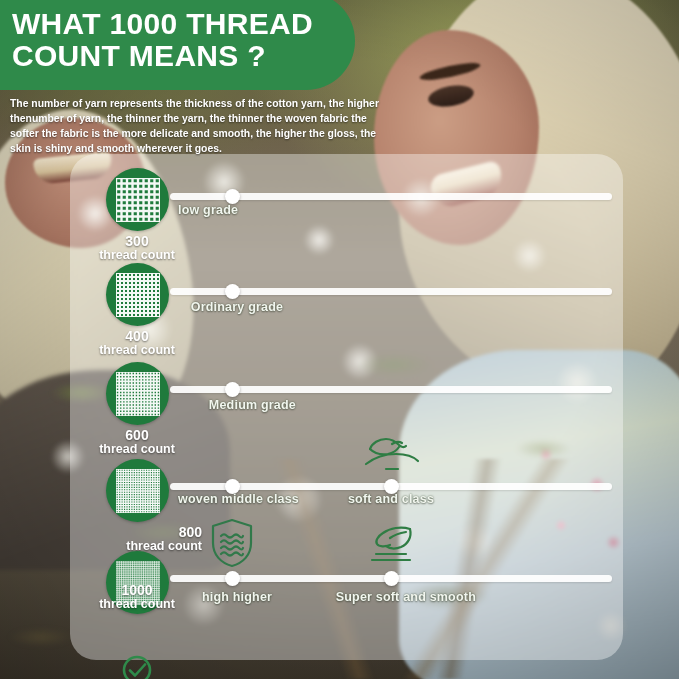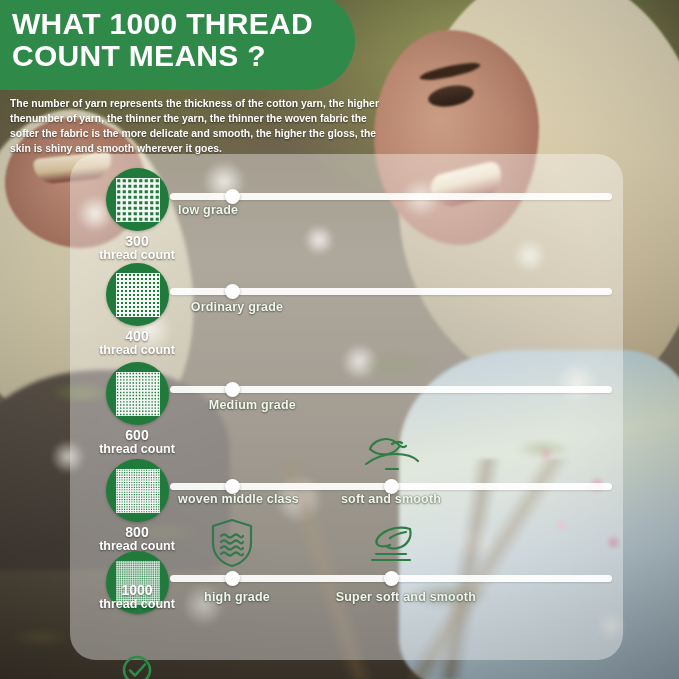--- a/index.html
+++ b/index.html
@@ -310,26 +310,26 @@
                 <line x1="0" y1="36.67" x2="44" y2="36.67"></line>
                 <line x1="39.11" y1="0" x2="39.11" y2="44"></line>
                 <line x1="0" y1="39.11" x2="44" y2="39.11"></line>
                 <line x1="41.56" y1="0" x2="41.56" y2="44"></line>
                 <line x1="0" y1="41.56" x2="44" y2="41.56"></line>
                 <line x1="44.00" y1="0" x2="44.00" y2="44"></line>
                 <line x1="0" y1="44.00" x2="44" y2="44.00"></line>
               </g>
     </svg></span>
         </div>
-        <div class="count" style="left: 72px; top: 525px;"><span>800</span><span class="tc">thread count</span></div>
+        <div class="count" style="left: 72px; top: 525px; text-align: right;"><span>800</span><span class="tc">thread count</span></div>
         <div class="bar" style="left: 170px; top: 483px; width: 442px;"></div>
         <div class="dot" style="left: 225px; top: 479px;"></div>
         <div class="glabel" style="left: 178px; top: 492px; width: 118px; text-align: center;">woven middle class</div>
         <div class="dot" style="left: 384px; top: 479px;"></div>
-        <div class="glabel" style="left: 306px; top: 492px; width: 170px; text-align: center;">soft and smooth</div>
+        <div class="glabel" style="left: 306px; top: 492px; width: 170px; text-align: center;">soft and class</div>
         <div class="feat-icon" style="left: 362px; top: 429px;"><svg viewBox="0 0 58 46" width="58" height="46">
   <g fill="none" stroke="#2f7d44" stroke-width="2.2" stroke-linecap="round" stroke-linejoin="round">
     <path d="M8 20c2-6 9-10 16-10 6 0 10 3 13 6 2 2 5 3 7 1"></path>
     <path d="M8 20c4 4 11 6 18 5 5-1 9-4 11-7"></path>
     <path d="M30 15c3-2 7-3 10-1"></path>
     <path d="M4 35c9-7 20-10 30-10s18 3 22 7"></path>
     <path d="M24 40h12"></path>
   </g>
 </svg></div>
       </div>
@@ -386,21 +386,21 @@
                 <line x1="42.17" y1="0" x2="42.17" y2="44"></line>
                 <line x1="0" y1="42.17" x2="44" y2="42.17"></line>
                 <line x1="44.00" y1="0" x2="44.00" y2="44"></line>
                 <line x1="0" y1="44.00" x2="44" y2="44.00"></line>
               </g>
     </svg></span>
         </div>
         <div class="count" style="left: 72px; top: 583px;"><span>1000</span><span class="tc">thread count</span></div>
         <div class="bar" style="left: 170px; top: 575px; width: 442px;"></div>
         <div class="dot" style="left: 225px; top: 571px;"></div>
-        <div class="glabel" style="left: 178px; top: 590px; width: 118px; text-align: center;">high grade</div>
+        <div class="glabel" style="left: 178px; top: 590px; width: 118px; text-align: center;">high higher</div>
         <div class="shield-icon" style="left: 209px; top: 517px;"><svg viewBox="0 0 46 52" width="46" height="52">
   <g fill="none" stroke="#31794a" stroke-width="2.2" stroke-linecap="round" stroke-linejoin="round">
     <path d="M23 3 42 9v17c0 12-8 20-19 23C12 46 4 38 4 26V9z"></path>
     <path d="M12 19q3-3 6 0t6 0 6 0 4 0"></path>
     <path d="M12 25q3-3 6 0t6 0 6 0 4 0"></path>
     <path d="M12 31q3-3 6 0t6 0 6 0 4 0"></path>
     <path d="M12 37q3-3 6 0t6 0 6 0 4 0"></path>
   </g>
 </svg></div>
         <div class="dot" style="left: 384px; top: 571px;"></div>

